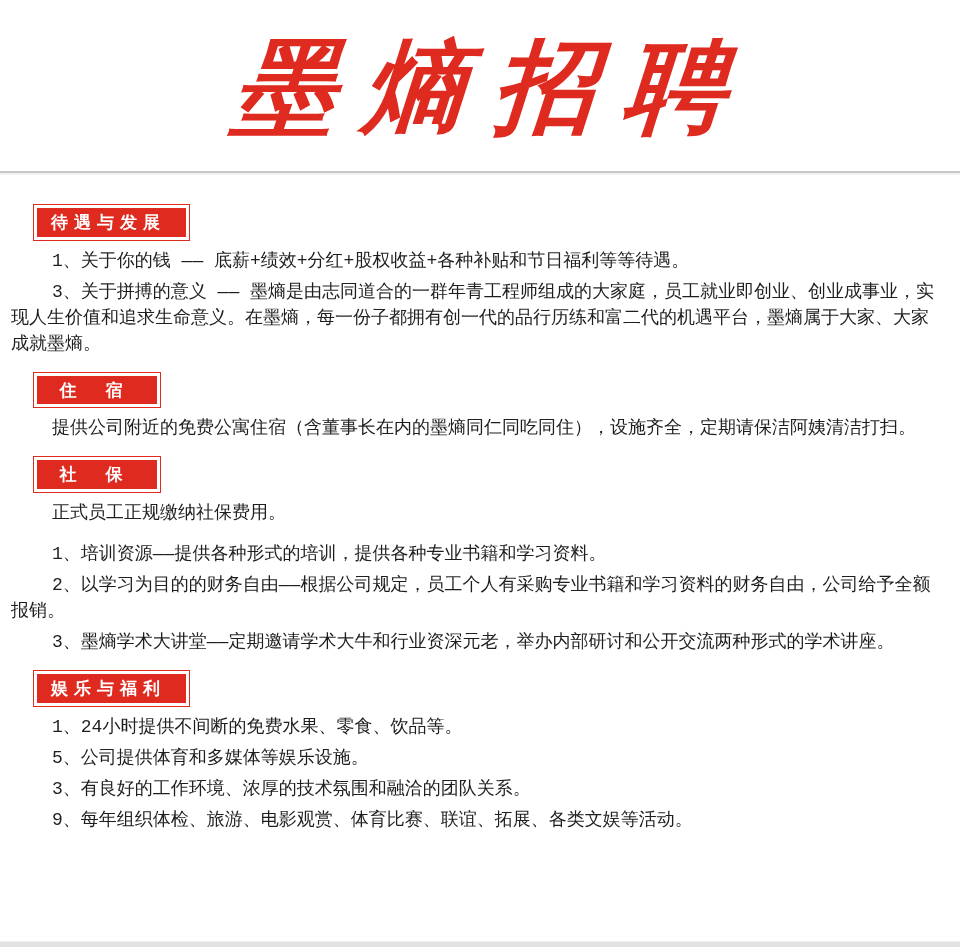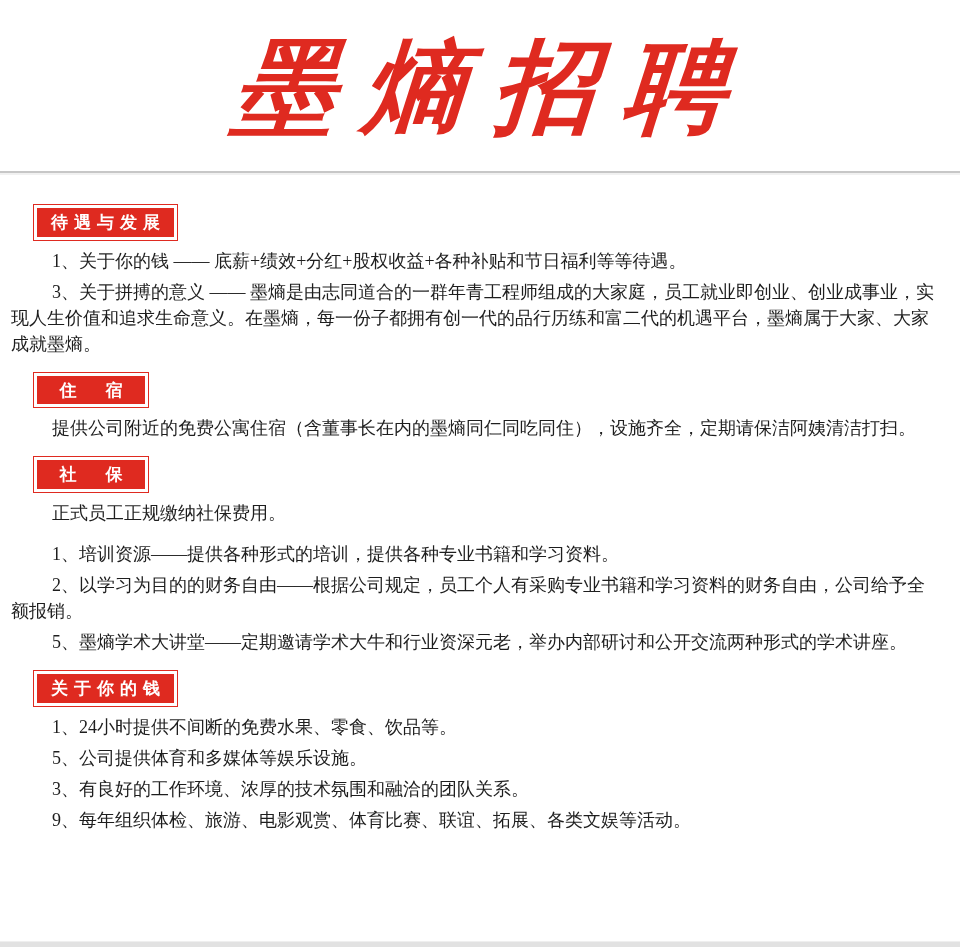--- a/index.html
+++ b/index.html
@@ -54,28 +54,28 @@
     margin-left: 33px;
     margin-bottom: 2px;
     background: #ffffff;
   }
   .badge-inner {
     background: var(--accent, #df2a20);
     color: #ffffff;
     font-size: 17px;
     font-weight: 700;
     letter-spacing: 6px;
-    padding: 5px 8px 5px 14px;
+    padding: 5px 20px 5px 14px;
     min-width: 86px;
     text-align: center;
     line-height: 1.1;
     white-space: nowrap;
   }
   .item {
-    font-family: Liberation Serif, serif;
+    font-family: Liberation Mono, monospace;
     font-size: 18px;
     line-height: 26px;
     color: var(--text, #1e1e1e);
     margin: 5px 18px 5px 11px;
     text-indent: 41px;
   }
   
   .footer-strip {
     position: absolute;
     left: 0;
@@ -114,26 +114,26 @@
   <section class="sec">
     <div class="badge">
       <div class="badge-inner">社　保</div>
     </div>
     <p class="item">正式员工正规缴纳社保费用。</p>
   </section>
 
   <section class="sec">
     <p class="item">1、培训资源——提供各种形式的培训，提供各种专业书籍和学习资料。</p>
     <p class="item">2、以学习为目的的财务自由——根据公司规定，员工个人有采购专业书籍和学习资料的财务自由，公司给予全额报销。</p>
-    <p class="item">5、墨熵学术大讲堂——定期邀请学术大牛和行业资深元老，举办内部研讨和公开交流两种形式的学术讲座。</p>
+    <p class="item">3、墨熵学术大讲堂——定期邀请学术大牛和行业资深元老，举办内部研讨和公开交流两种形式的学术讲座。</p>
   </section>
 
   <section class="sec">
     <div class="badge">
-      <div class="badge-inner">关于你的钱</div>
+      <div class="badge-inner">娱乐与福利</div>
     </div>
     <p class="item">1、24小时提供不间断的免费水果、零食、饮品等。</p>
     <p class="item">5、公司提供体育和多媒体等娱乐设施。</p>
     <p class="item">3、有良好的工作环境、浓厚的技术氛围和融洽的团队关系。</p>
     <p class="item">9、每年组织体检、旅游、电影观赏、体育比赛、联谊、拓展、各类文娱等活动。</p>
   </section>
 
   <div class="footer-strip"></div>
 
 </div>

